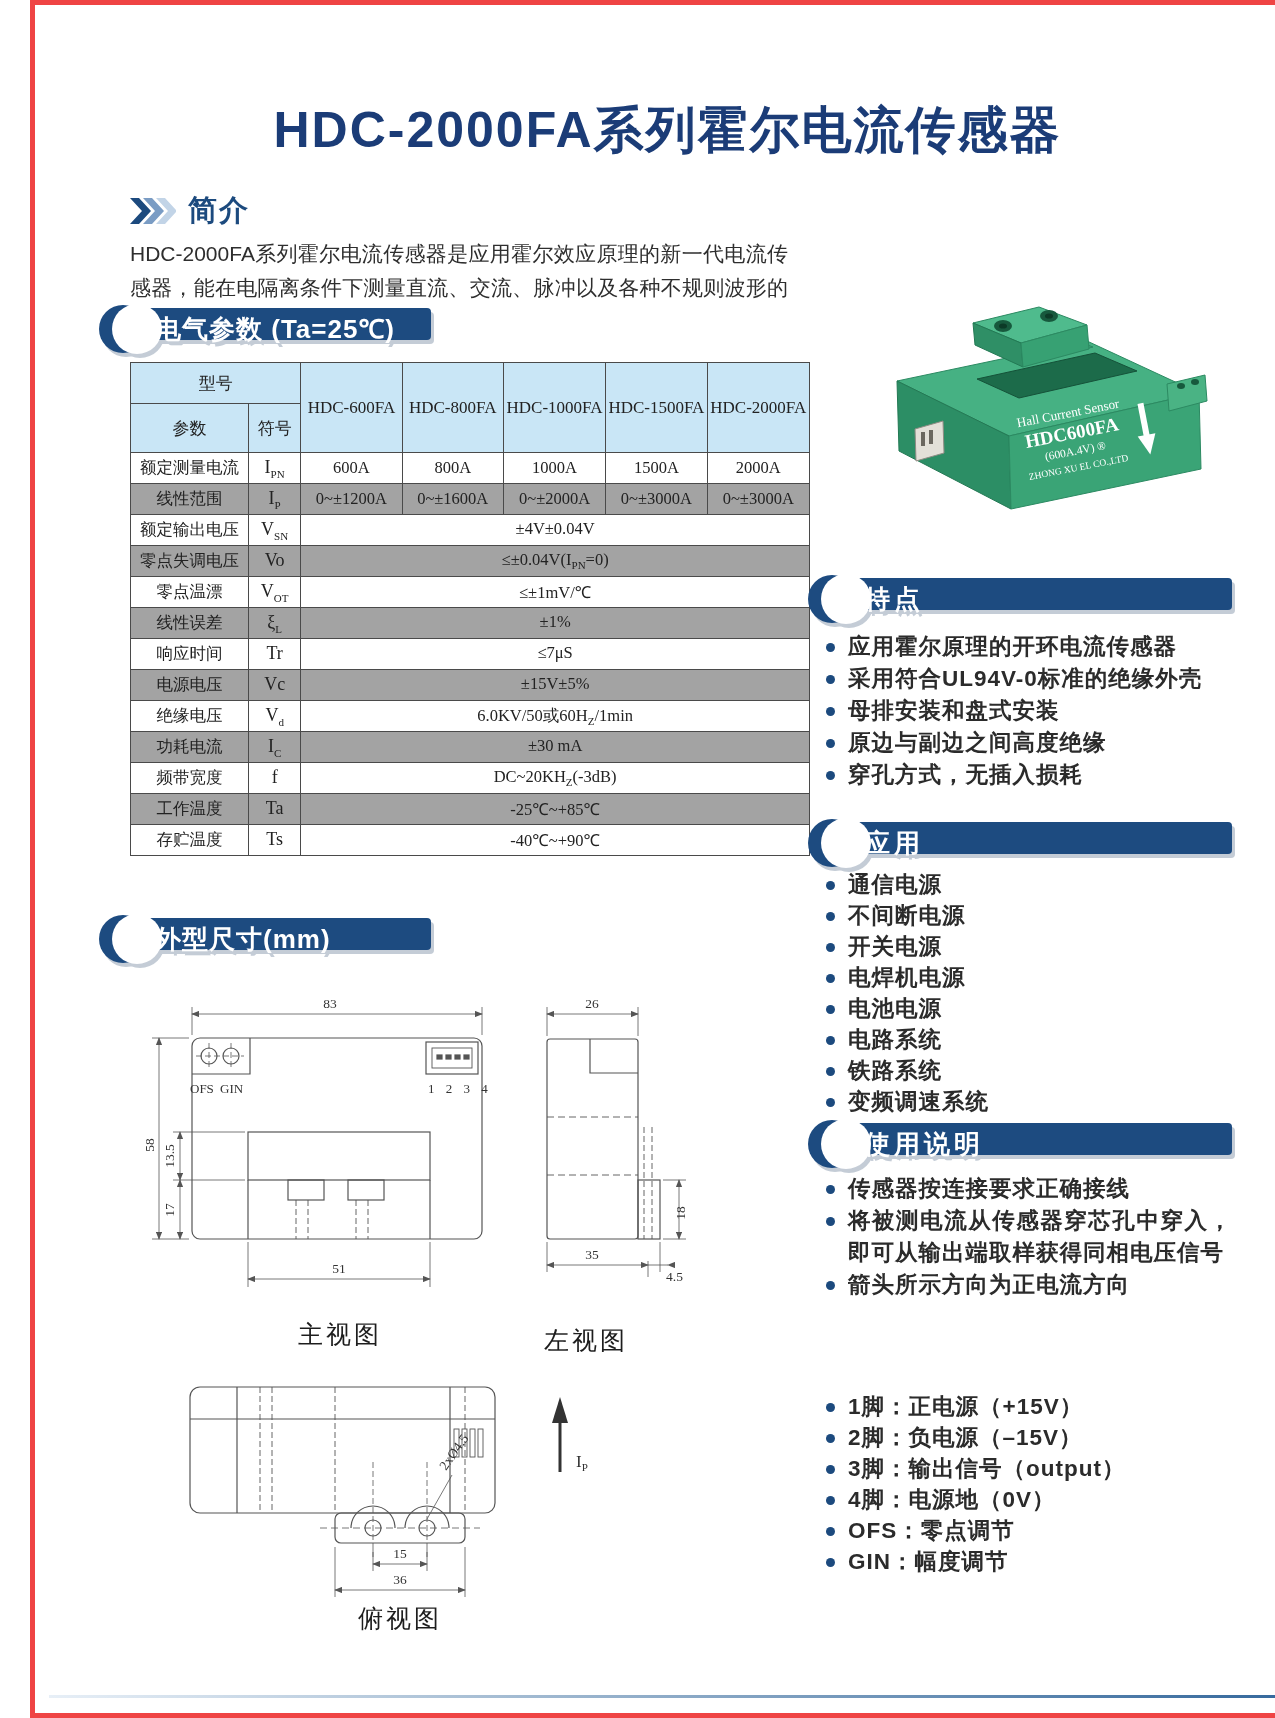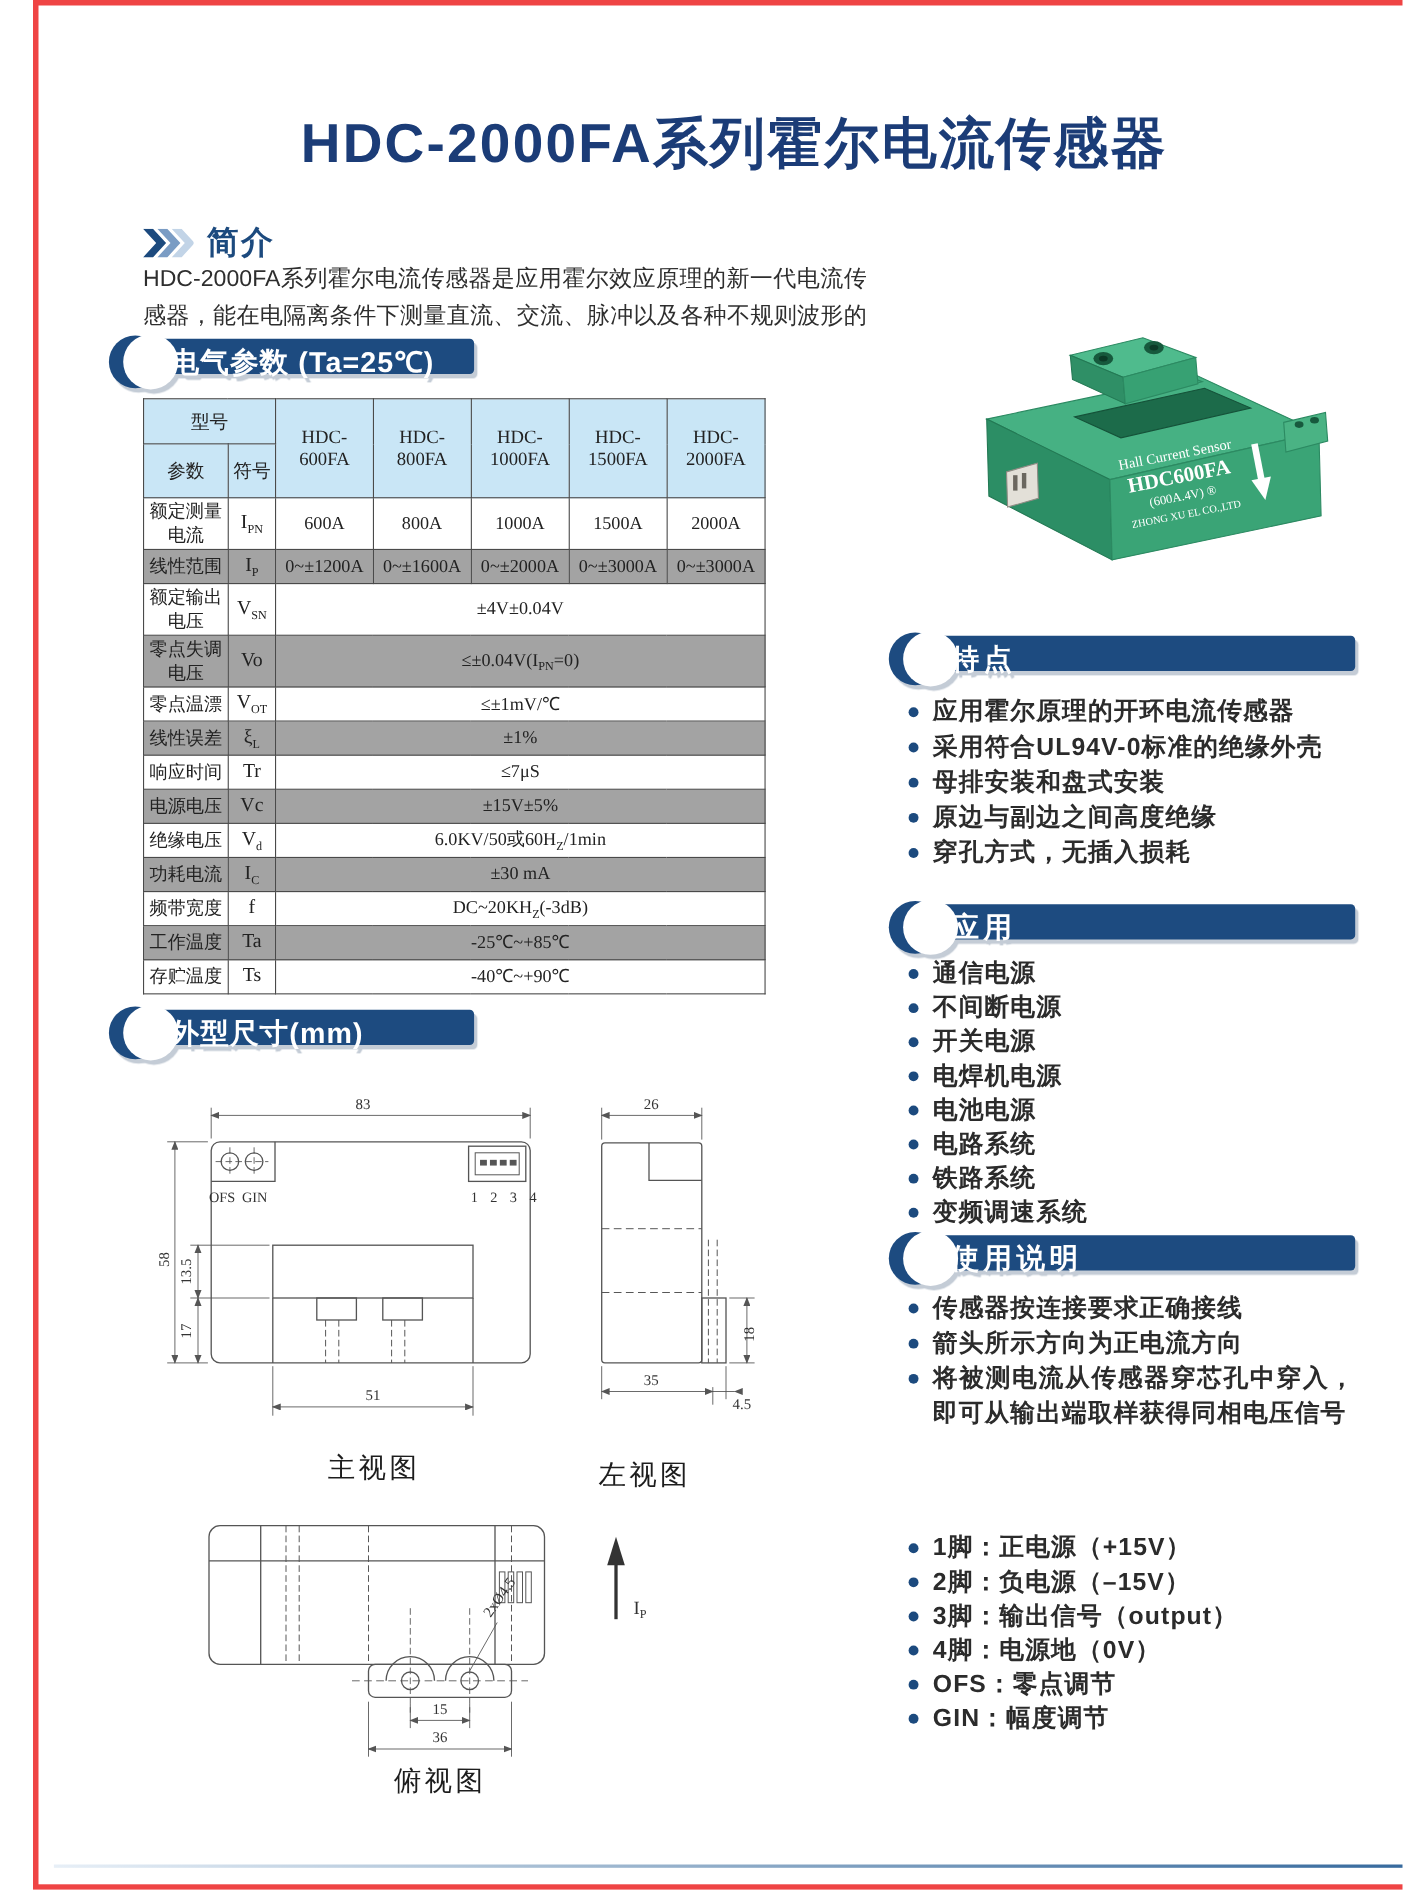--- a/index.html
+++ b/index.html
@@ -4,37 +4,37 @@
 <style>
   html,body{margin:0;padding:0;background:#fff;}
   .page{position:relative;width:1275px;height:1718px;background:#fff;overflow:hidden;
         font-family:"Liberation Sans",sans-serif;border:5px solid #ef4444;box-sizing:border-box;margin-left:30px;}
 
   
   .title{position:absolute;left:0;top:92px;width:100%;text-align:center;
          font-size:50px;font-weight:800;color:#1b3c77;letter-spacing:2px;}
 
   
-  .intro-head{position:absolute;left:95px;top:196px;display:flex;align-items:center;gap:12px;}
+  .intro-head{position:absolute;left:95px;top:186px;display:flex;align-items:center;gap:12px;}
   .intro-head .txt{font-size:29px;font-weight:700;color:#1c4a7e;letter-spacing:2px;}
   .intro-body{position:absolute;left:95px;top:232px;width:658px;font-size:21px;line-height:1.62;
               color:#2e2e2e;font-weight:500;text-align:justify;}
 
   
   .sec-banner{position:absolute;height:32px;line-height:42px;color:#fff;font-size:26px;font-weight:700;
       letter-spacing:4px;padding-left:42px;box-sizing:border-box;
       background:linear-gradient(90deg,transparent 0 16px,#1d4b80 16px);
       border-radius:4px;filter:drop-shadow(3px 4px 0 rgba(148,163,180,.55));z-index:1;}
   .sec-banner::before{content:'';position:absolute;left:-14px;top:-3px;width:48px;height:48px;
       background:#1d4b80;border-radius:50%;z-index:-2;}
   .sec-banner::after{content:'';position:absolute;left:-1px;top:-4px;width:50px;height:50px;
       background:#fff;border-radius:50%;z-index:-1;}
 
   
-  table.spec{position:absolute;left:95px;top:357px;width:566px;border-collapse:collapse;
+  table.spec{position:absolute;left:95px;top:357px;width:680px;border-collapse:collapse;
       font-family:"Liberation Serif",serif;color:#222;}
   table.spec th,table.spec td{border:1px solid #4a4a4a;text-align:center;vertical-align:middle;
       padding:1px 2px;}
   table.spec thead th{background:#c9e6f6;font-weight:400;font-size:17px;}
   table.spec tr.h1 th{height:38px;}
   table.spec tr.h2 th{height:46px;}
   table.spec tbody tr{height:31px;}
   table.spec tbody tr.alt td{background:#a3a3a3;}
   table.spec td{font-size:16.5px;}
   table.spec td.p{font-size:16.5px;letter-spacing:0;}
@@ -248,22 +248,22 @@
     <li>电焊机电源</li>
     <li>电池电源</li>
     <li>电路系统</li>
     <li>铁路系统</li>
     <li>变频调速系统</li>
   </ul>
 
   <div class="sec-banner" style="left:787px;top:1118px;width:410px;">使用说明</div>
   <ul class="blist" style="left:787px;top:1168px;">
     <li>传感器按连接要求正确接线</li>
+    <li>将被测电流从传感器穿芯孔中穿入，即可从输出端取样获得同相电压信号</li>
     <li>箭头所示方向为正电流方向</li>
-    <li>将被测电流从传感器穿芯孔中穿入，即可从输出端取样获得同相电压信号</li>
   </ul>
 
   <ul class="blist tight" style="left:787px;top:1386px;">
     <li>1脚：正电源（+15V）</li>
     <li>2脚：负电源（–15V）</li>
     <li>3脚：输出信号（output）</li>
     <li>4脚：电源地（0V）</li>
     <li>OFS：零点调节</li>
     <li>GIN：幅度调节</li>
   </ul>

